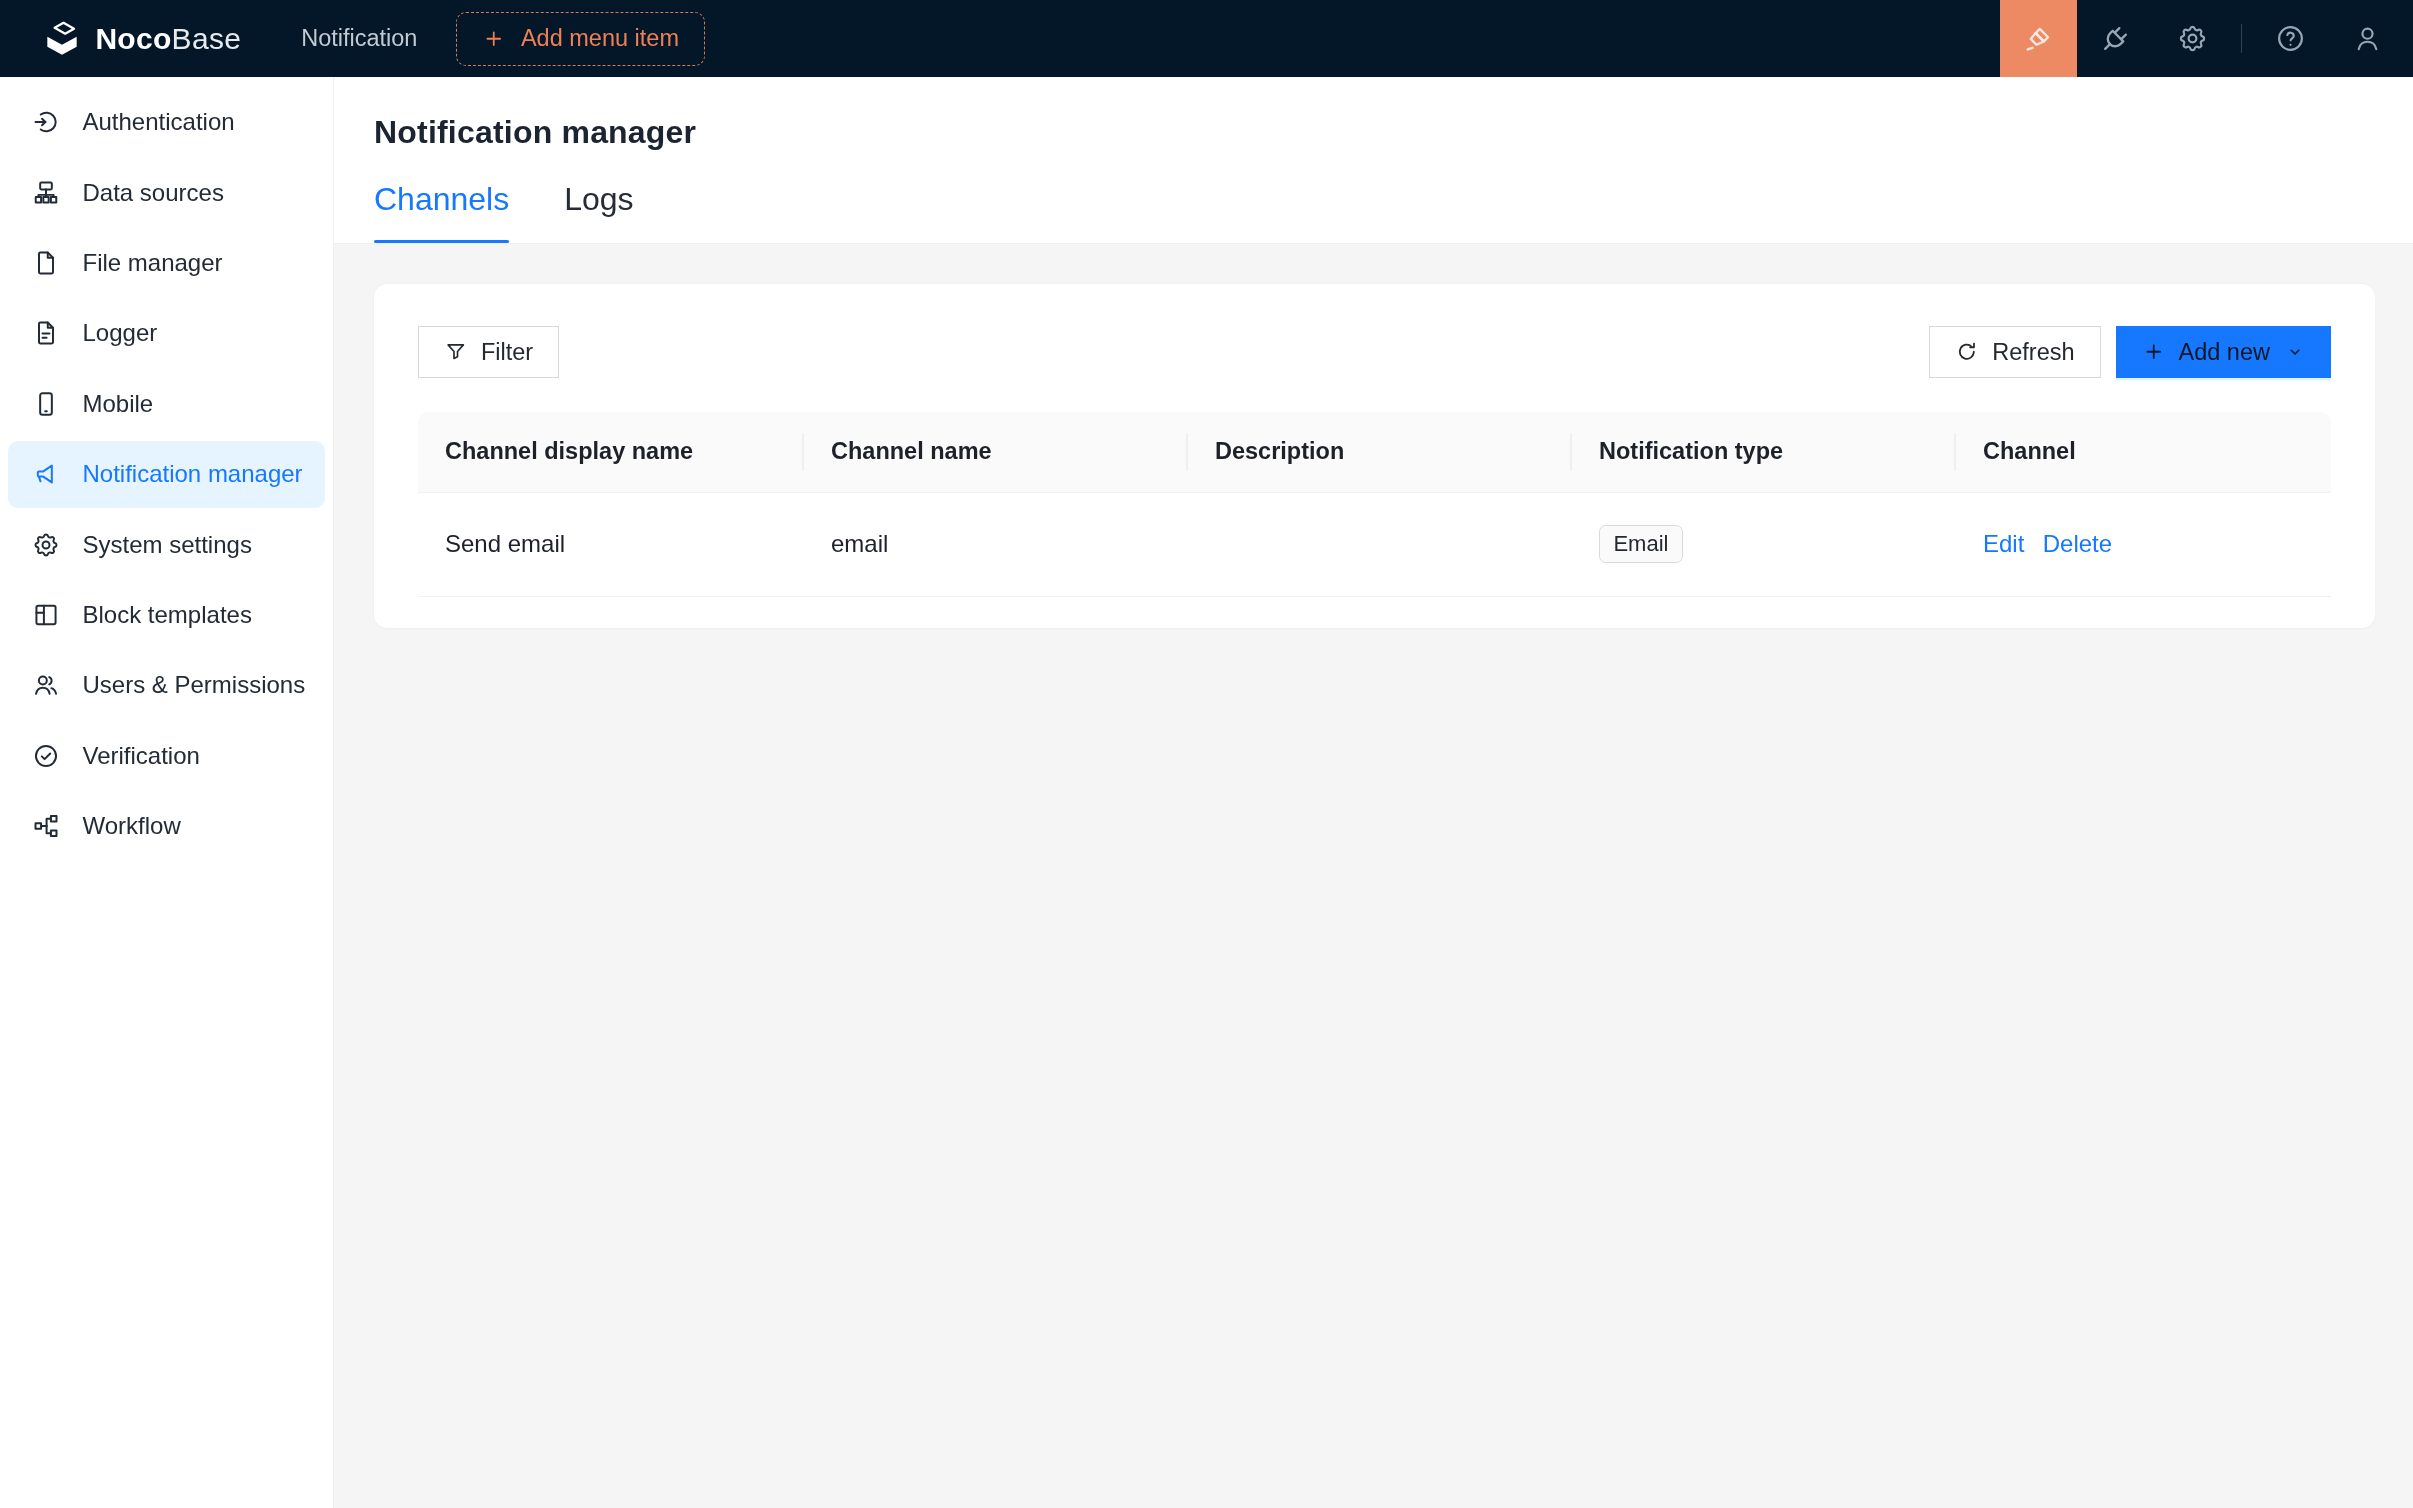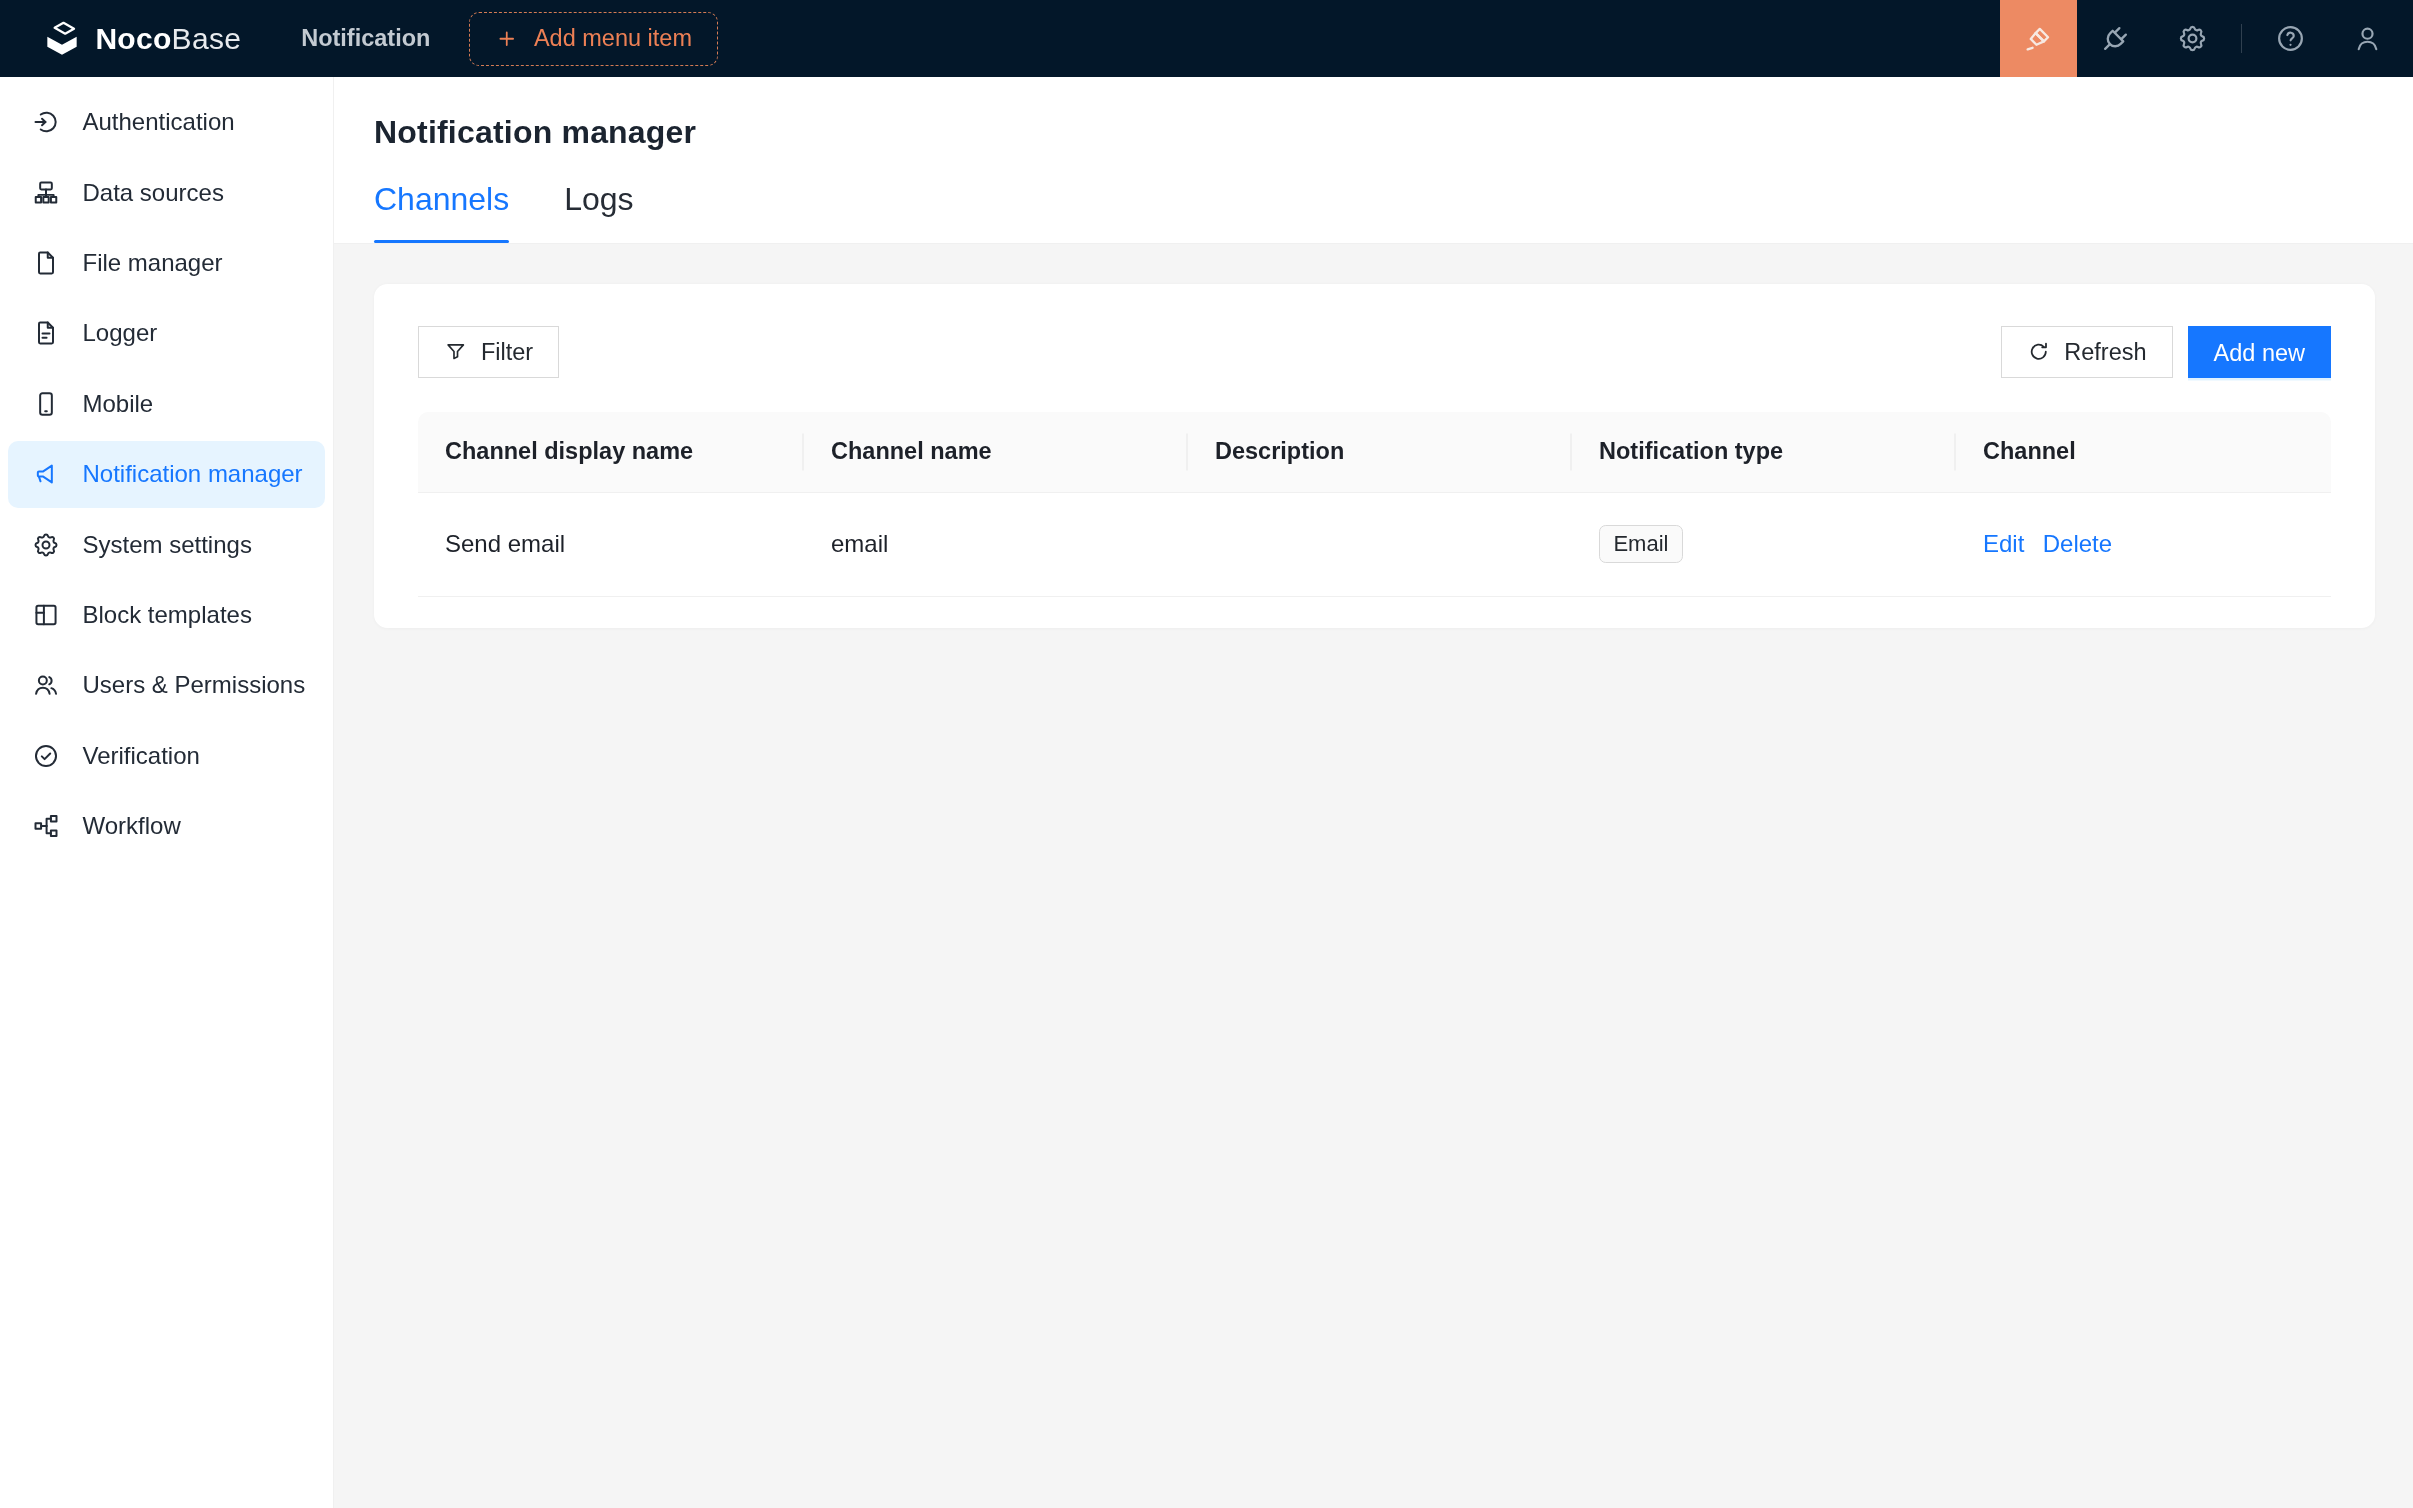--- a/index.html
+++ b/index.html
@@ -21,21 +21,20 @@
   .logo { display: flex; align-items: center; gap: 13.4px; }
   .logo svg { width: 40px; height: 40px; }
   .logo-text { font-size: 30px; color: #ffffff; letter-spacing: 0.3px; }
   .logo-bold { font-weight: 700; }
   .logo-light { font-weight: 300; color: #e8ebee; }
   .nav-item {
     margin-left: 60px;
     color: #c3cad1;
     font-size: 23.5px;
     cursor: pointer;
-    font-weight: bold;
   }
   .add-menu-btn {
     margin-left: 39px;
     height: 54px;
     padding: 0 25px;
     background: transparent;
     border: 1.7px dashed #d47b54;
     border-radius: 10px;
     color: #ed8055;
     font-size: 23.5px;
@@ -119,23 +118,22 @@
     font-size: 23.5px;
     background: #ffffff;
     border: 1.7px solid #d9d9d9;
     border-radius: 0;
     color: #24292f;
     cursor: pointer;
     font-family: inherit;
   }
   .btn svg { width: 23.5px; height: 23.5px; }
   .btn.primary {
-    background: #1677ff; border-color: #1677ff; color: #ffffff;
+    background: #1677ff; border-color: #1677ff; color: #0f172a;
     box-shadow: 0 2.5px 0 rgba(5,145,255,.12);
-    flex-direction: column;
   }
   .btn.primary .chev { width: 20px; height: 20px; margin-left: 1.7px; }
 
   
   table { width: 100%; border-collapse: collapse; margin-top: 34px; table-layout: fixed; }
   thead th {
     background: #fafafa;
     height: 80px;
     text-align: left;
     font-size: 23.5px;

